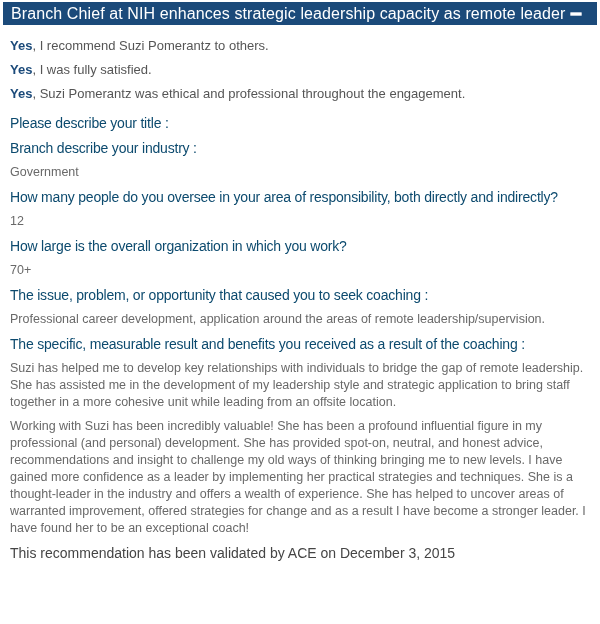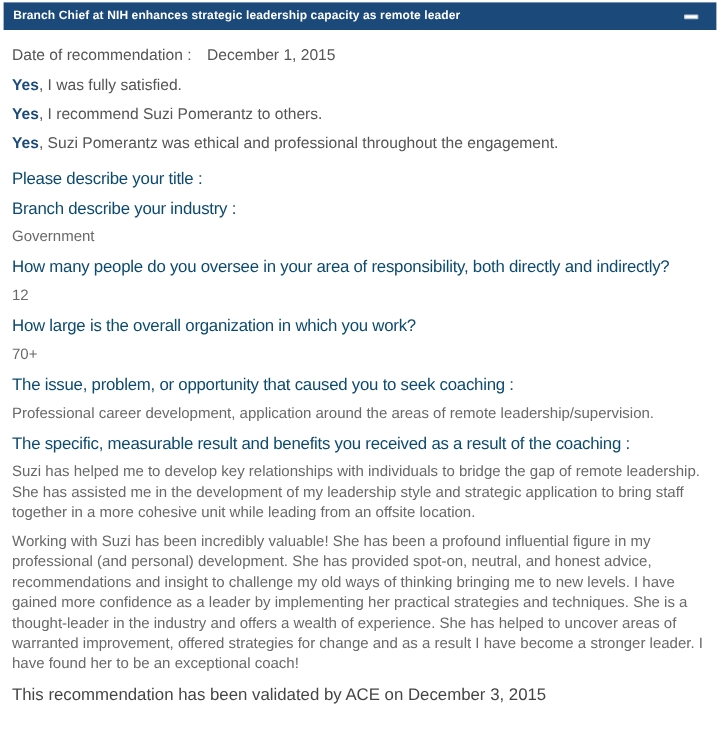--- a/index.html
+++ b/index.html
@@ -16,22 +16,22 @@
     margin: 2px 3px 0 3px;
     background: #1b4a7a;
     height: 23px;
     display: flex;
     align-items: center;
     padding: 0 12px 0 8px;
     cursor: pointer;
   }
   .accordion-title {
     color: #ffffff;
-    font-size: 10px;
-    font-weight: bold;
+    font-size: 16px;
+    font-weight: normal;
     letter-spacing: 0.1px;
     white-space: nowrap;
   }
   .collapse-btn {
     margin-left: auto;
     display: flex;
     align-items: center;
     justify-content: center;
     width: 18px;
     height: 18px;
@@ -94,29 +94,26 @@
 
   <div class="accordion-header">
     <span class="accordion-title">Branch Chief at NIH enhances strategic leadership capacity as remote leader</span>
     <span class="collapse-btn">
       <span class="minus-glyph"></span>
     </span>
   </div>
 
   <div class="content">
 
-    <p class="date-line">
-      <span>Date of recommendation :</span><span class="date-value">December 1, 2015</span>
-    </p>
 
     <p class="yes-line">
-      <span class="yes-prefix">Yes</span><span>, I was fully satisfied.</span>
+      <span class="yes-prefix">Yes</span><span>, I recommend Suzi Pomerantz to others.</span>
     </p>
     <p class="yes-line">
-      <span class="yes-prefix">Yes</span><span>, I recommend Suzi Pomerantz to others.</span>
+      <span class="yes-prefix">Yes</span><span>, I was fully satisfied.</span>
     </p>
     <p class="yes-line">
       <span class="yes-prefix">Yes</span><span>, Suzi Pomerantz was ethical and professional throughout the engagement.</span>
     </p>
 
     <div class="qa-section">
 
       <p class="question">Please describe your title :</p>
 
       <p class="question">Branch describe your industry :</p>

